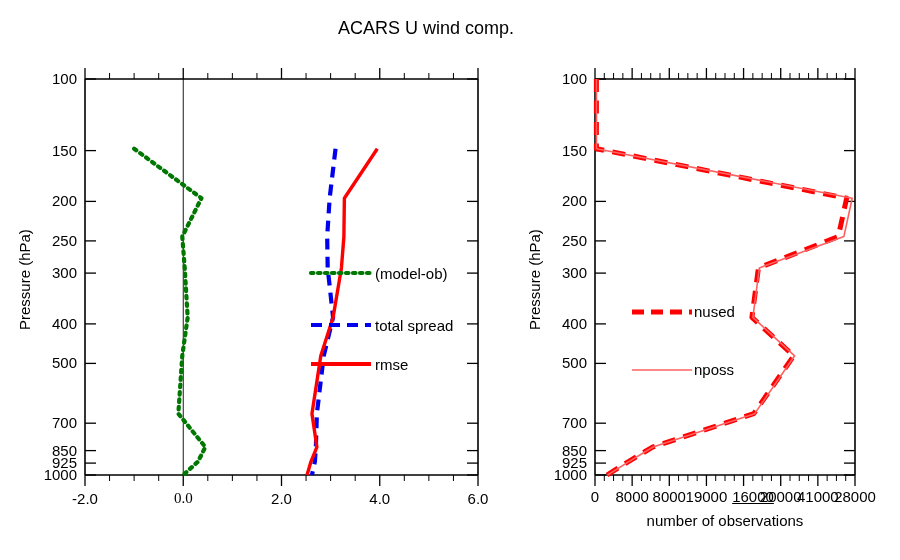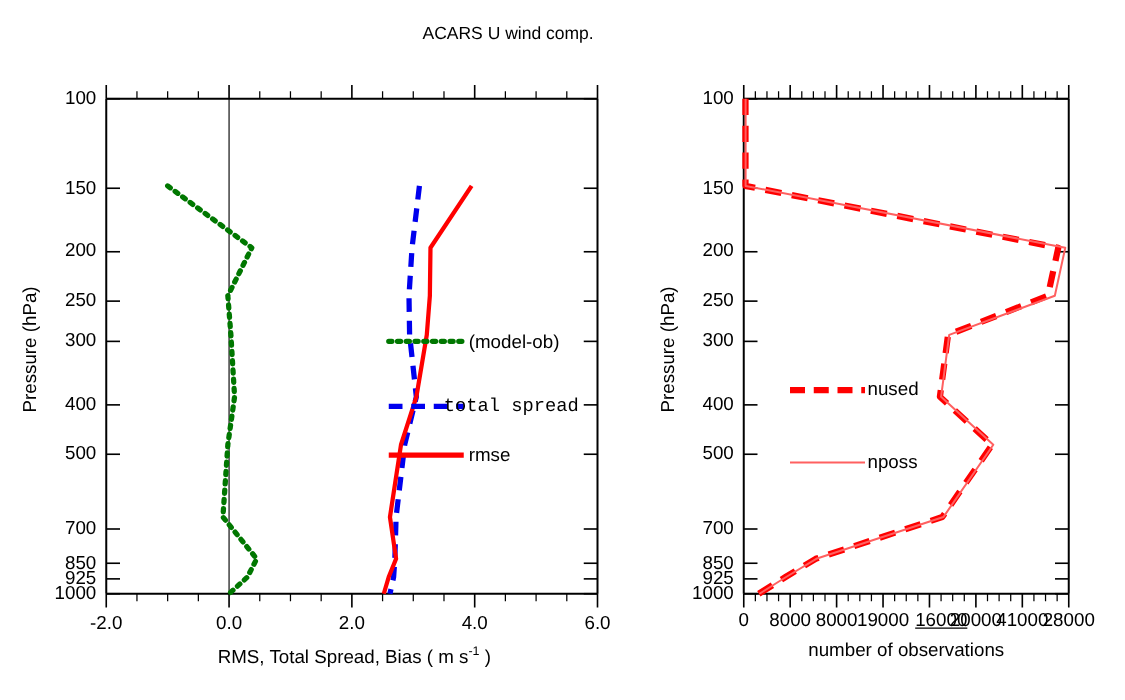--- a/index.html
+++ b/index.html
@@ -7,21 +7,21 @@
     width:900px;height:560px;
     background:#ffffff;
     font-family:"Liberation Sans", sans-serif;
     color:#000000;
     overflow:hidden;
     position:relative;
   }
   #root{position:absolute;left:0;top:0;width:900px;height:560px;}
   .hdr{position:absolute;font-size:18px;color:#000;white-space:nowrap;}
   #date-label{left:10px;top:20px;}
-  #main-title{left:338px;top:18px;font-size:14px;}
+  #main-title{left:338px;top:18px;font-size:18px;}
   .panel{position:absolute;}
   .axis-title{position:absolute;font-size:15px;white-space:nowrap;text-align:center;}
   .ylab{position:absolute;font-size:15px;white-space:nowrap;
         transform-origin:0 0;transform:rotate(-90deg);}
   .tickl{position:absolute;font-size:15px;white-space:nowrap;}
   .ytickl{text-align:right;}
   .xtickl{text-align:center;}
   svg{display:block;}
   .legtxt{position:absolute;font-size:15px;white-space:nowrap;}
   sup{font-size:10px;vertical-align:super;}
@@ -133,31 +133,28 @@
     <div class="tickl ytickl" style="left:22px;width:55px;top:231.9px;">250</div>
     <div class="tickl ytickl" style="left:22px;width:55px;top:264.1px;">300</div>
     <div class="tickl ytickl" style="left:22px;width:55px;top:314.9px;">400</div>
     <div class="tickl ytickl" style="left:22px;width:55px;top:354.4px;">500</div>
     <div class="tickl ytickl" style="left:22px;width:55px;top:414.2px;">700</div>
     <div class="tickl ytickl" style="left:22px;width:55px;top:441.6px;">850</div>
     <div class="tickl ytickl" style="left:22px;width:55px;top:454.1px;">925</div>
     <div class="tickl ytickl" style="left:12px;width:65px;top:466px;">1000</div>
 
     <div class="tickl xtickl" style="left:45px;width:80px;top:490px;">-2.0</div>
-    <div class="tickl xtickl" style="left:143.25px;width:80px;top:490px;">0.0</div>
+    <div class="tickl xtickl" style="left:143.25px;width:80px;top:490px;font-family:Liberation Serif, serif;">0.0</div>
     <div class="tickl xtickl" style="left:241.5px;width:80px;top:490px;">2.0</div>
     <div class="tickl xtickl" style="left:339.75px;width:80px;top:490px;">4.0</div>
     <div class="tickl xtickl" style="left:438px;width:80px;top:490px;">6.0</div>
 
-    <div class="axis-title" style="left:141px;width:285px;top:516px;">
-      <span>RMS, Total Spread, Bias ( m s</span><sup>-1</sup><span> )</span>
-    </div>
 
     <div class="legtxt" style="left:375px;top:265px;">(model-ob)</div>
-    <div class="legtxt" style="left:355px;top:317px;font-family:Liberation Mono, monospace;">total spread</div>
+    <div class="legtxt" style="left:375px;top:317px;">total spread</div>
     <div class="legtxt" style="left:375px;top:356px;">rmse</div>
   </div>
 
   <div class="panel" id="right-panel" style="left:500px;top:0;width:400px;height:560px;">
 
     <div class="ylab" style="left:26px;top:330px;">Pressure (hPa)</div>
 
     <svg id="right-svg" width="400" height="560">
       <g stroke="#000" stroke-width="1.6" fill="none">
         <line x1="95" y1="79" x2="355" y2="79"></line>

